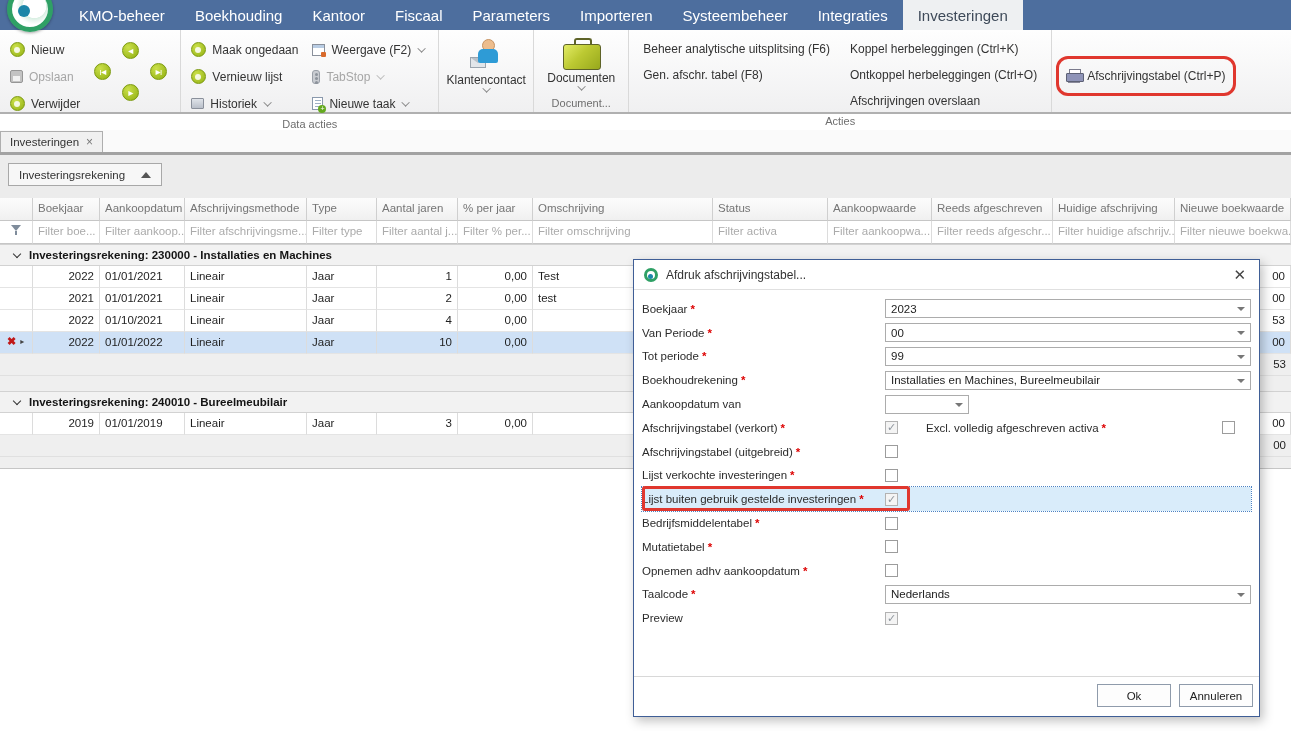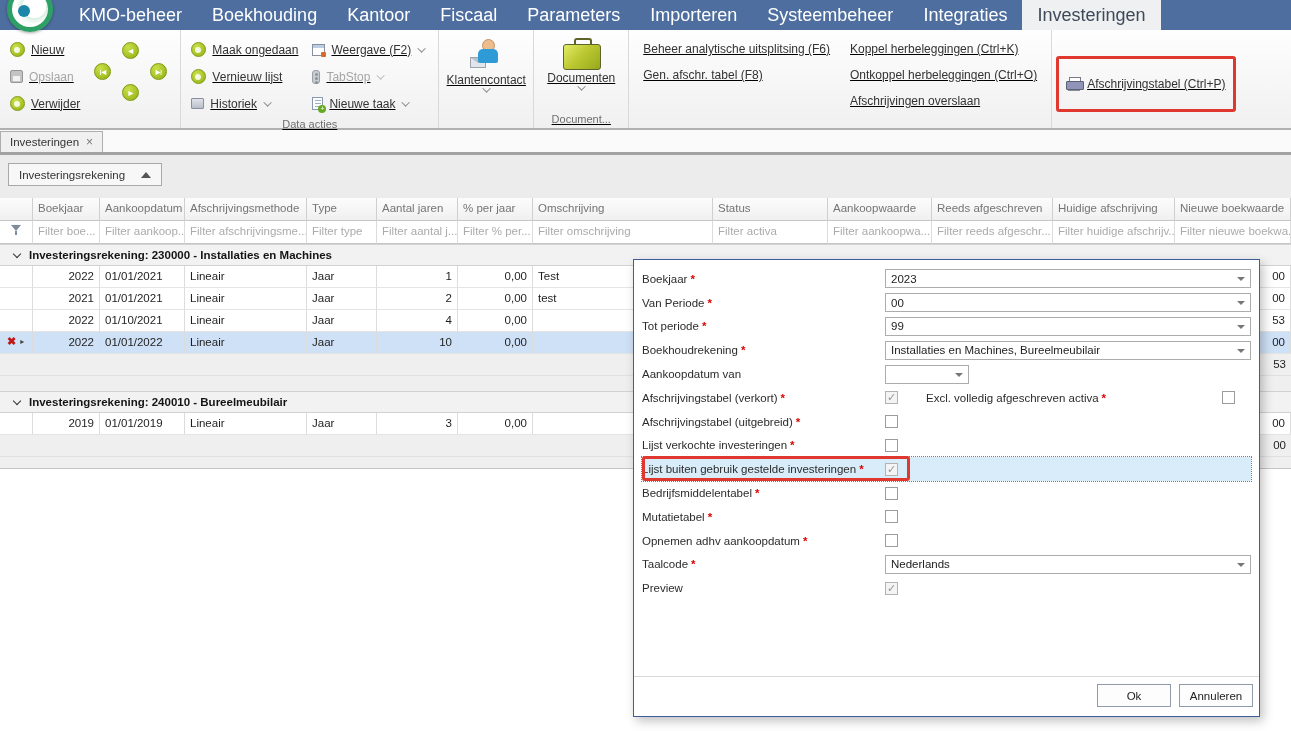--- a/index.html
+++ b/index.html
@@ -6,26 +6,26 @@
   html,body { width:1291px; height:731px; overflow:hidden; background:#fff;
     font-family:"Liberation Sans", sans-serif; position:relative; }
 
   
   .menubar { position:absolute; left:0; top:0; width:1291px; height:30px; background:#4d6e9e; display:flex; align-items:stretch; }
   .logo { position:absolute; left:7px; top:-14px; width:46px; height:46px; border-radius:50%;
     background:radial-gradient(circle at 62% 42%, #ffffff 38%, #d9efe3 40%, #ffffff 60%);
     border:5px solid #2fa065; box-shadow:0 1px 3px rgba(0,0,0,.35); z-index:12; }
   .logo:after { content:""; position:absolute; left:6px; top:14px; width:12px; height:12px; border-radius:50%; background:#1b86a8; }
   .menu-items { display:flex; margin-left:64px; height:30px; }
-  .menu-item { color:#fff; font-size:18px; padding:0 15px; display:flex; align-items:center; cursor:default; }
+  .menu-item { color:#fff; font-size:15px; padding:0 15px; display:flex; align-items:center; cursor:default; }
   .menu-item.active { background:#eef0f2; color:#3e4a59; }
 
   
-  .ribbon { position:absolute; left:0; top:30px; width:1291px; height:100px;
-    background:linear-gradient(#fefefe,#f0f0f1); border-bottom:2px solid #b0b0b0; display:flex;text-decoration:underline; }
+  .ribbon { position:absolute; left:0; top:30px; width:1291px; height:84px;
+    background:linear-gradient(#fefefe,#f0f0f1); border-bottom:2px solid #b0b0b0; display:flex; }
   .rgroup { display:flex; flex-direction:column; border-right:1px solid #d9d9d9; padding:2px 4px 0 4px; }
   .rgroup .rcols { display:flex; flex:1; }
   .gcaption { height:16px; text-align:center; font-size:11px; color:#6e6e6e; line-height:14px; }
   .btncol { display:flex; flex-direction:column; padding-top:4px; }
   .sbtn { height:27px; display:flex; align-items:center; gap:6px; padding:0 8px 0 6px; font-size:12px; color:#333; cursor:default; white-space:nowrap; }
   .sbtn.disabled { color:#a6a6a6; }
   .txtbtn { height:26px; display:flex; align-items:center; padding:0 10px; font-size:12px; color:#333; white-space:nowrap; }
   .chev { width:6px; height:6px; border-left:1.5px solid #8a8a8a; border-bottom:1.5px solid #8a8a8a; transform:rotate(-45deg) translateY(-2px); margin-left:3px; flex:none; }
   .chev.dis { border-color:#bdbdbd; }
 
@@ -57,21 +57,21 @@
   .person .env { position:absolute; left:0; bottom:2px; width:16px; height:11px; background:#e2e6ea; border:1px solid #9aa4ae; }
   .person .env:after { content:""; position:absolute; left:0; top:0; border-left:7px solid transparent; border-right:7px solid transparent; border-top:5px solid #b8c0c8; }
   .briefcase { width:36px; height:30px; position:relative; }
   .briefcase:before { content:""; position:absolute; left:11px; top:0; width:14px; height:8px; border:2px solid #5e6328; border-bottom:none; border-radius:3px 3px 0 0; }
   .briefcase:after { content:""; position:absolute; left:0; top:6px; width:36px; height:24px; border-radius:3px;
     background:linear-gradient(135deg,#e3ec66 0%, #bcc932 45%, #97a81c 100%); border:1px solid #5e6328; }
   .printer { width:16px; height:14px; position:relative; flex:none; }
   .printer:before { content:""; position:absolute; left:3px; top:0; width:10px; height:5px; background:#fff; border:1px solid #7a7a8c; }
   .printer:after { content:""; position:absolute; left:0; top:4px; width:16px; height:7px; background:#8f94b8; border:1px solid #5d6175; border-radius:1px; }
   .printer .out { position:absolute; left:2px; bottom:0; width:12px; height:4px; background:#fff; border:1px solid #8a8a9a; }
-  .redframe { border:3px solid #e0372e; border-radius:3px; display:flex; align-items:center; gap:5px; padding:2px 7px; margin-top:24px; background:transparent; }
+  .redframe { border:3px solid #e0372e; border-radius:12px; display:flex; align-items:center; gap:5px; padding:2px 7px; margin-top:24px; background:transparent; }
   .redframe .lbl { font-size:12px; color:#333; white-space:nowrap; }
 
   
   .tabrow { position:absolute; left:0; top:130px; width:1291px; height:25px; background:#fafafa; border-bottom:3px solid #a2a2a2; }
   .doc-tab { position:absolute; left:0; top:1px; height:21px; display:flex; align-items:center; gap:7px; padding:0 9px;
     background:#f0f0f0; border:1px solid #aeaeae; border-bottom:none; font-size:11.5px; color:#333; }
   .tab-close { color:#777; font-size:12px; cursor:default; }
 
   
   .grouppanel { position:absolute; left:0; top:155px; width:1291px; height:43px; background:#ececec; }
@@ -241,20 +241,21 @@
       <div class="btncol">
           <div class="txtbtn">Beheer analytische uitsplitsing (F6)</div>
           <div class="txtbtn">Gen. afschr. tabel (F8)</div>
         </div>
       <div class="btncol">
           <div class="txtbtn">Koppel herbeleggingen (Ctrl+K)</div>
           <div class="txtbtn">Ontkoppel herbeleggingen (Ctrl+O)</div>
           <div class="txtbtn">Afschrijvingen overslaan</div>
         </div>
     </div>
+    <div class="gcaption">Acties</div>
   </div>
 
   <div class="rgroup" style="flex:1; border-right:none;">
     <div class="rcols" style="border-right:1px solid #d9d9d9; padding-right:120px;">
       <div class="redframe">
         <div class="printer">
             <span class="out"></span>
           </div>
         <span class="lbl">Afschrijvingstabel (Ctrl+P)</span>
       </div>
@@ -409,20 +410,25 @@
       </div>
       <div class="sumrow">
         <div class="gcell" style="width: 1175px; border-right: none;"></div>
         <div class="gcell num" style="width: 116px;">00</div>
       </div>
       <div class="spacer gridend" style="height: 12px; width: 1291px;"></div>
     </div>
 </div>
 
 <div class="dialog">
+  <div class="dlg-title">
+    <span class="dlg-ic"></span>
+    <span class="t">Afdruk afschrijvingstabel...</span>
+    <span class="dlg-close">✕</span>
+  </div>
   <div class="dlg-body" id="dlg-fields">
       <div class="dlg-row">
         <span class="dlg-label">Boekjaar<span class="req">*</span></span>
         <div class="combo">
           <span class="combo-val">2023</span>
           <span class="combo-arrow"></span>
         </div>
       </div>
       <div class="dlg-row">
         <span class="dlg-label">Van Periode<span class="req">*</span></span>

